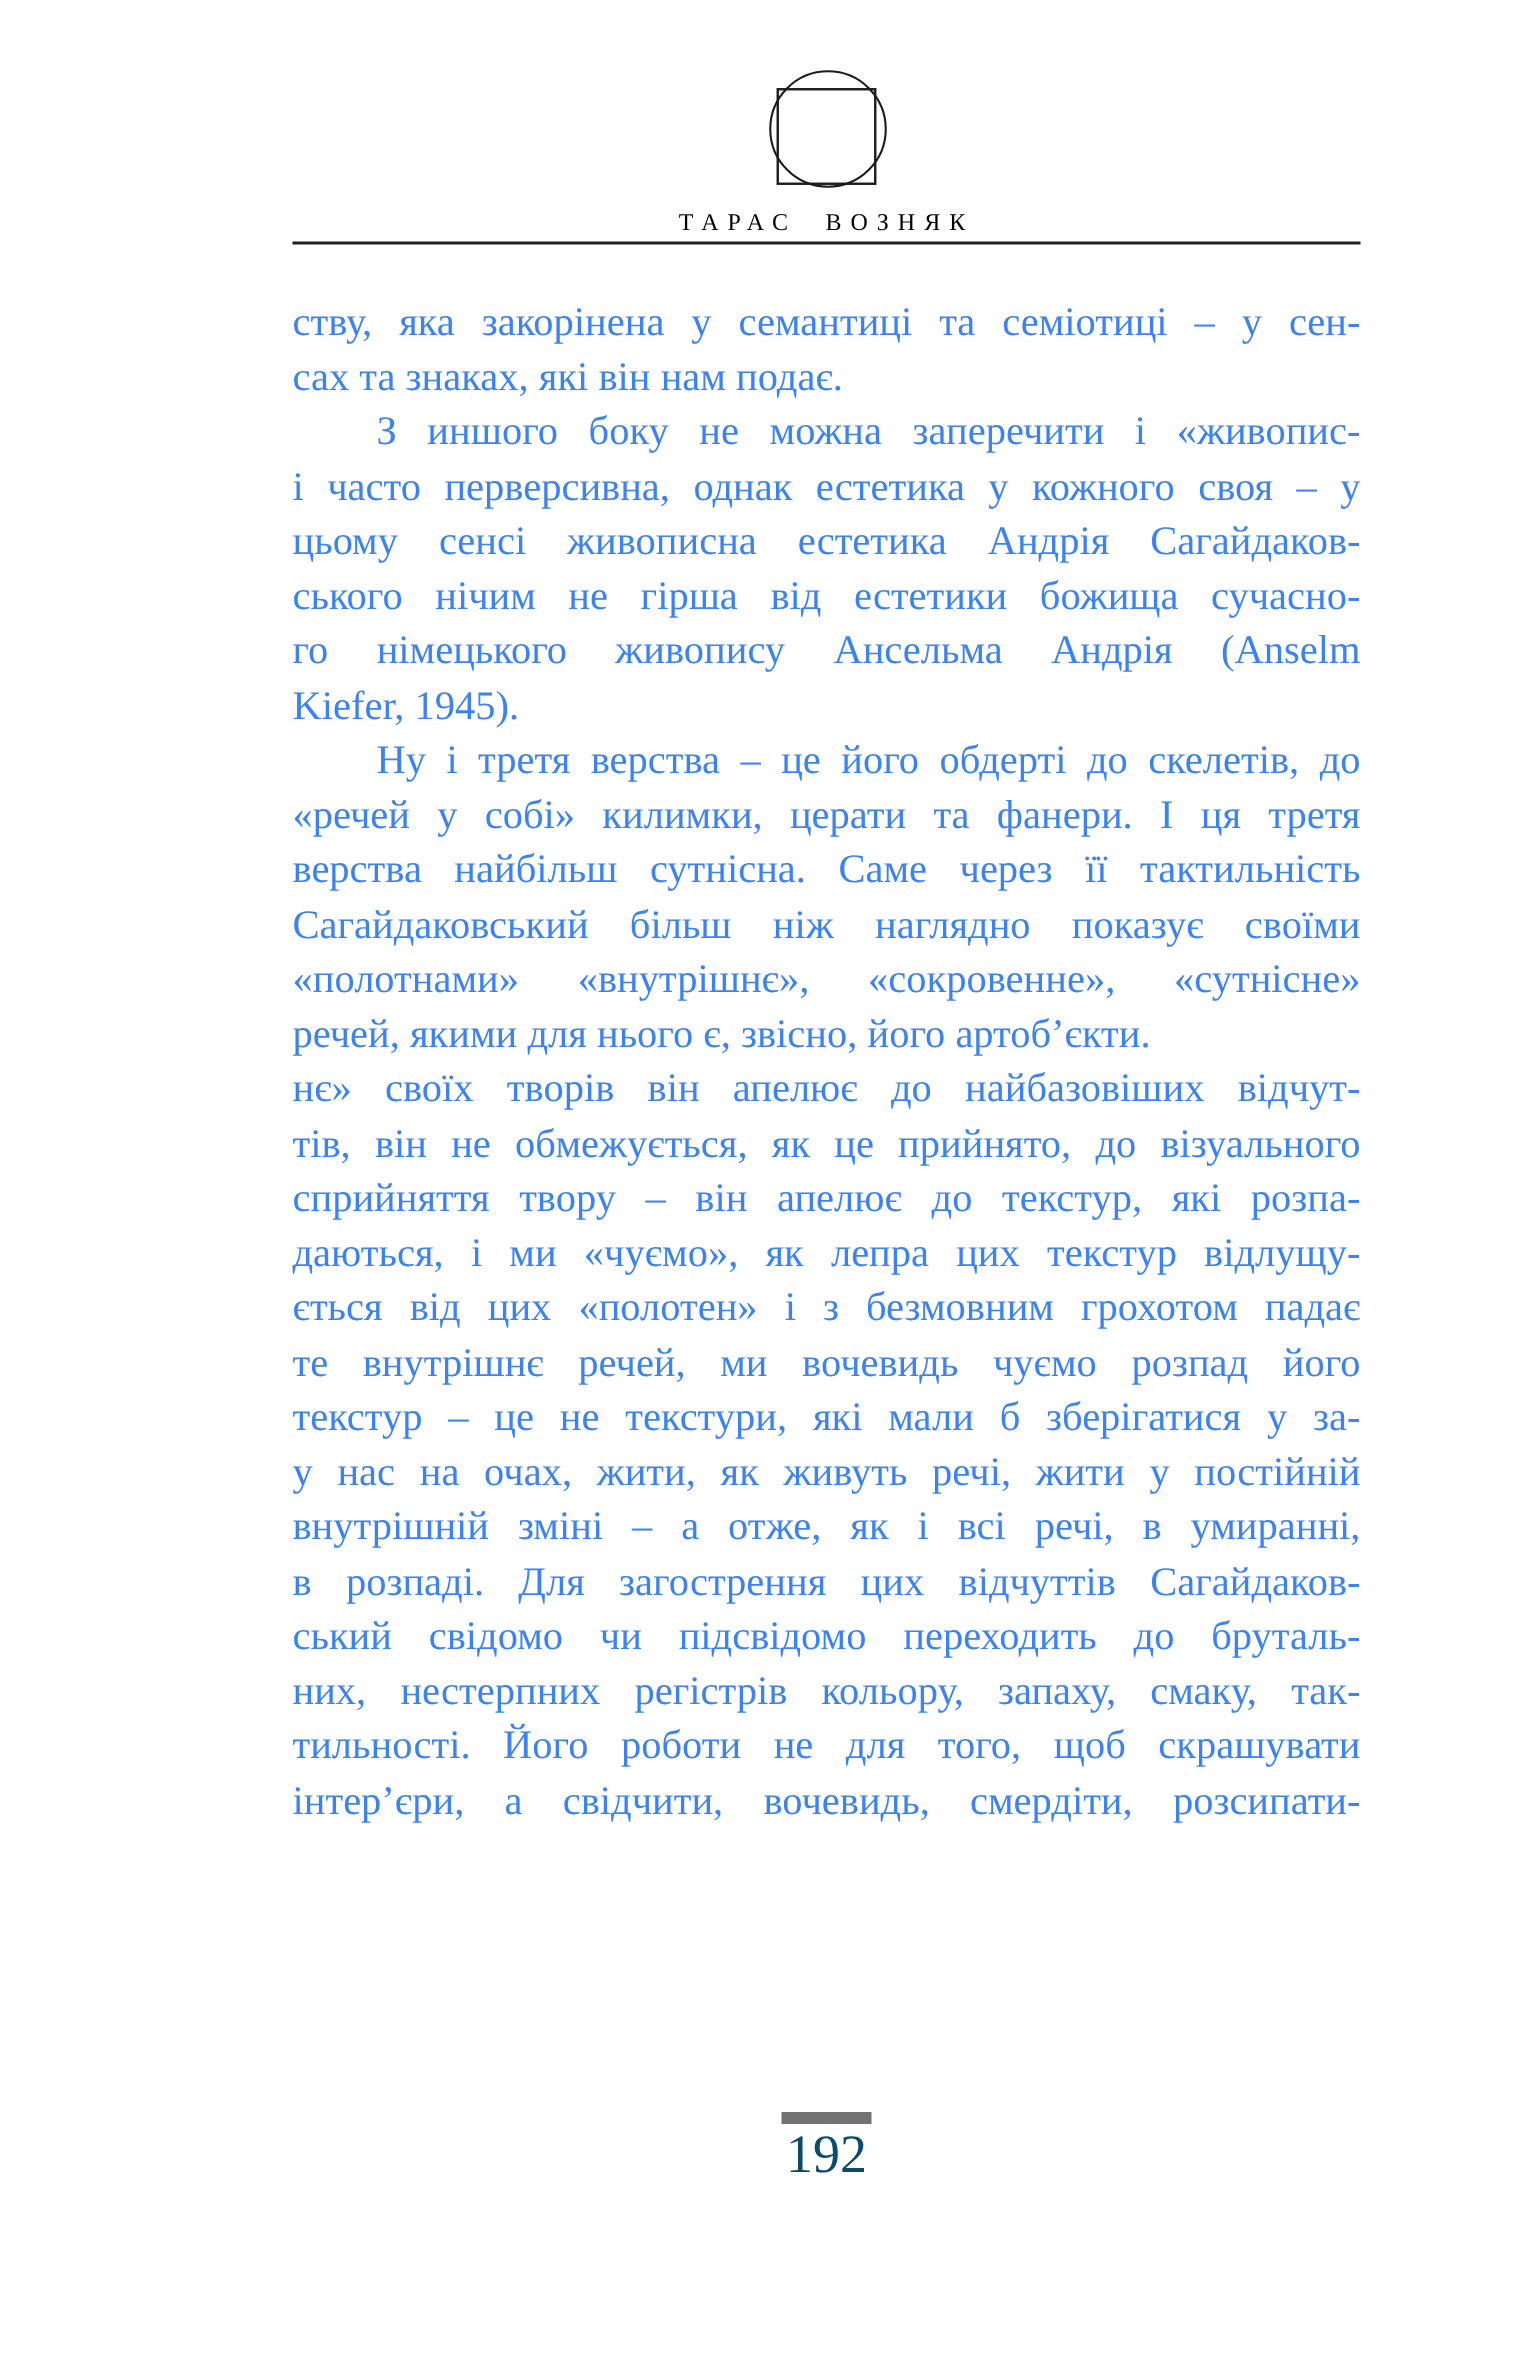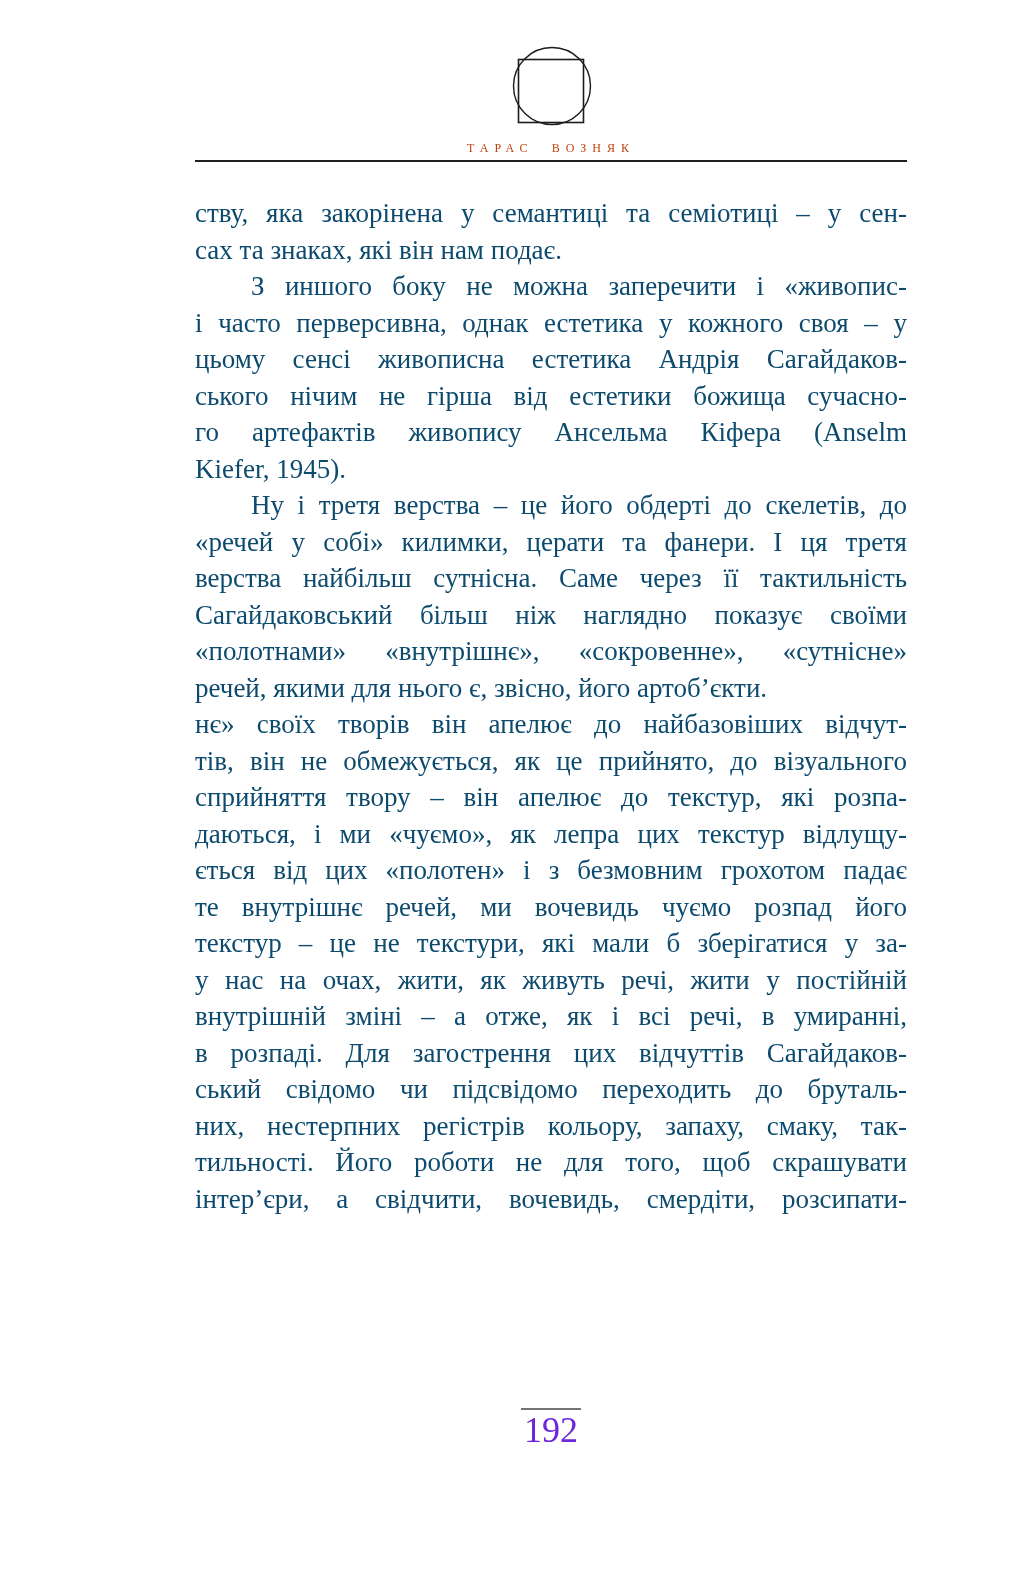--- a/index.html
+++ b/index.html
@@ -25,38 +25,38 @@
   .page-header {
     text-align: center;
     padding-top: 46px;
   }
   .logo-wrap {
     display: inline-block;
     line-height: 0;
   }
   .author-name {
     margin-top: 7px;
-    font-size: 12px;
+    font-size: 16px;
     letter-spacing: 6px;
     word-spacing: 9px;
-    color: #c2410c;
+    color: #000000;
     line-height: 14px;
   }
   .header-rule {
     margin-top: 5px;
     border: none;
     border-top: 2px solid #1f1f1f;
     width: 100%;
     height: 0;
   }
   .body-text {
     margin-top: 33px;
     font-size: 27px;
     line-height: 36.5px;
-    color: #0c4a6e;
+    color: #3b82f6;
   }
   .paragraph { margin: 0; }
   .line {
     text-align: justify;
     text-align-last: left;
     white-space: normal;
   }
   .line.jl {
     text-align-last: justify;
   }
@@ -65,25 +65,25 @@
   }
   .page-footer {
     position: absolute;
     left: 195px;
     top: 1408px;
     width: 712px;
     text-align: center;
   }
   .folio {
     display: inline-block;
-    border-top: 2px solid #737373;
+    border-top: 8px solid #737373;
     padding: 1px 3px 0 3px;
     font-size: 36px;
     line-height: 38px;
-    color: #6d28d9;
+    color: #0c4a6e;
   }
   svg.emblem { display: block; }
 </style>
 </head>
 <body>
 
 <div class="page">
   <div class="content">
 
     <div class="page-header">
@@ -100,21 +100,21 @@
     <div class="body-text">
         <div class="paragraph">
           <div class="line jl">ству, яка закорінена у семантиці та семіотиці – у сен-</div>
           <div class="line">сах та знаках, які він нам подає.</div>
         </div>
         <div class="paragraph">
           <div class="line indent jl">З иншого боку не можна заперечити і «живопис-</div>
           <div class="line jl">і часто перверсивна, однак естетика у кожного своя – у</div>
           <div class="line jl">цьому сенсі живописна естетика Андрія Сагайдаков-</div>
           <div class="line jl">ського нічим не гірша від естетики божища сучасно-</div>
-          <div class="line jl">го артефактів живопису Ансельма Кіфера (Anselm</div>
+          <div class="line jl">го німецького живопису Ансельма Андрія (Anselm</div>
           <div class="line">Kiefer, 1945).</div>
         </div>
         <div class="paragraph">
           <div class="line indent jl">Ну і третя верства – це його обдерті до скелетів, до</div>
           <div class="line jl">«речей у собі» килимки, церати та фанери. І ця третя</div>
           <div class="line jl">верства найбільш сутнісна. Саме через її тактильність</div>
           <div class="line jl">Сагайдаковський більш ніж наглядно показує своїми</div>
           <div class="line jl">«полотнами» «внутрішнє», «сокровенне», «сутнісне»</div>
           <div class="line">речей, якими для нього є, звісно, його артоб’єкти.</div>
         </div>

